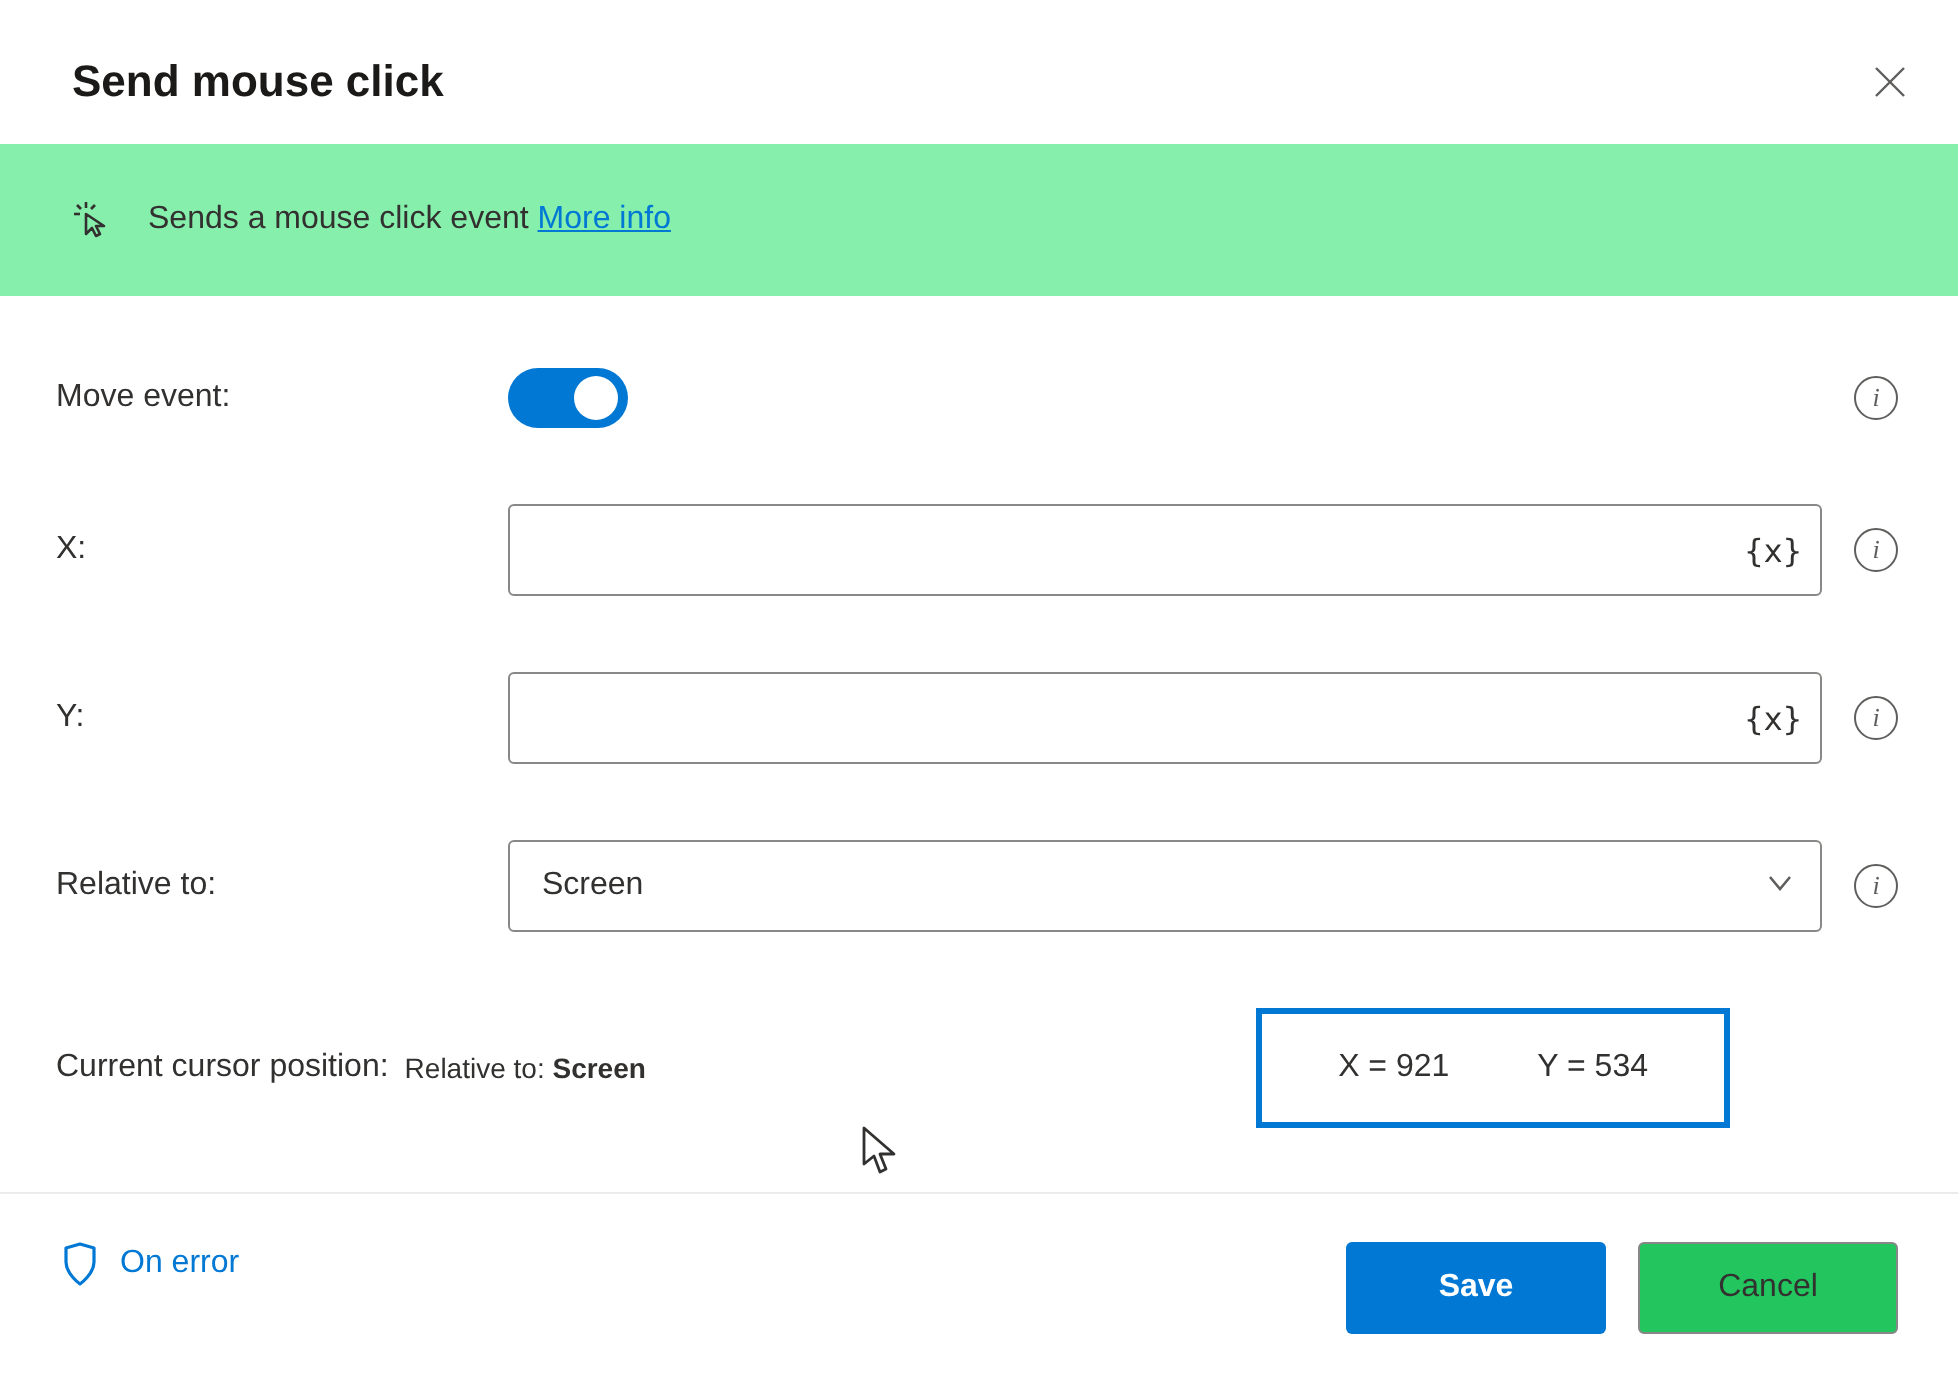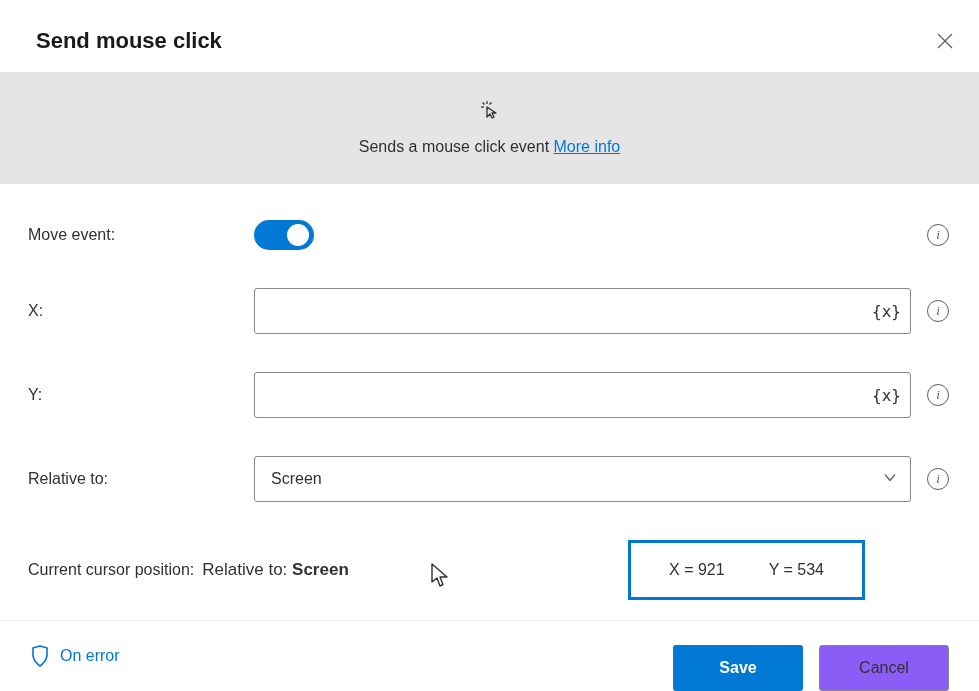--- a/index.html
+++ b/index.html
@@ -35,26 +35,25 @@
     .close-icon {
       cursor: pointer;
       width: 20px;
       height: 20px;
       display: flex;
       align-items: center;
       justify-content: center;
       color: #605e5c;
     }
     .info-banner {
-      background: #e5e5e5;
+      background: #86efac;
       padding: 28px 36px;
       display: flex;
       align-items: center;
       gap: 18px;
-      flex-direction: column;
     }
     .click-icon {
       width: 20px;
       height: 20px;
       flex-shrink: 0;
     }
     .banner-text {
       font-size: 16px;
       color: #323130;
     }
@@ -169,21 +168,21 @@
       display: flex;
       align-items: center;
       margin-top: 6px;
     }
     .cursor-label {
       font-size: 16px;
       color: #323130;
       margin-right: 8px;
     }
     .relative-text {
-      font-size: 17px;
+      font-size: 14px;
       color: #323130;
     }
     .relative-value {
       font-weight: 600;
     }
     .coords-box {
       border: 3px solid #0078d4;
       padding: 18px 38px;
       margin-left: auto;
       margin-right: 84px;
@@ -233,21 +232,21 @@
       justify-content: center;
       font-family: inherit;
     }
     .btn-primary {
       background: #0078d4;
       color: #fff;
       border: none;
       font-weight: 600;
     }
     .btn-secondary {
-      background: #8b5cf6;
+      background: #22c55e;
       color: #323130;
       border: 1px solid #8a8886;
     }
   </style>
 </head>
 <body>
 
 <div class="dialog">
 
   <div class="header">

